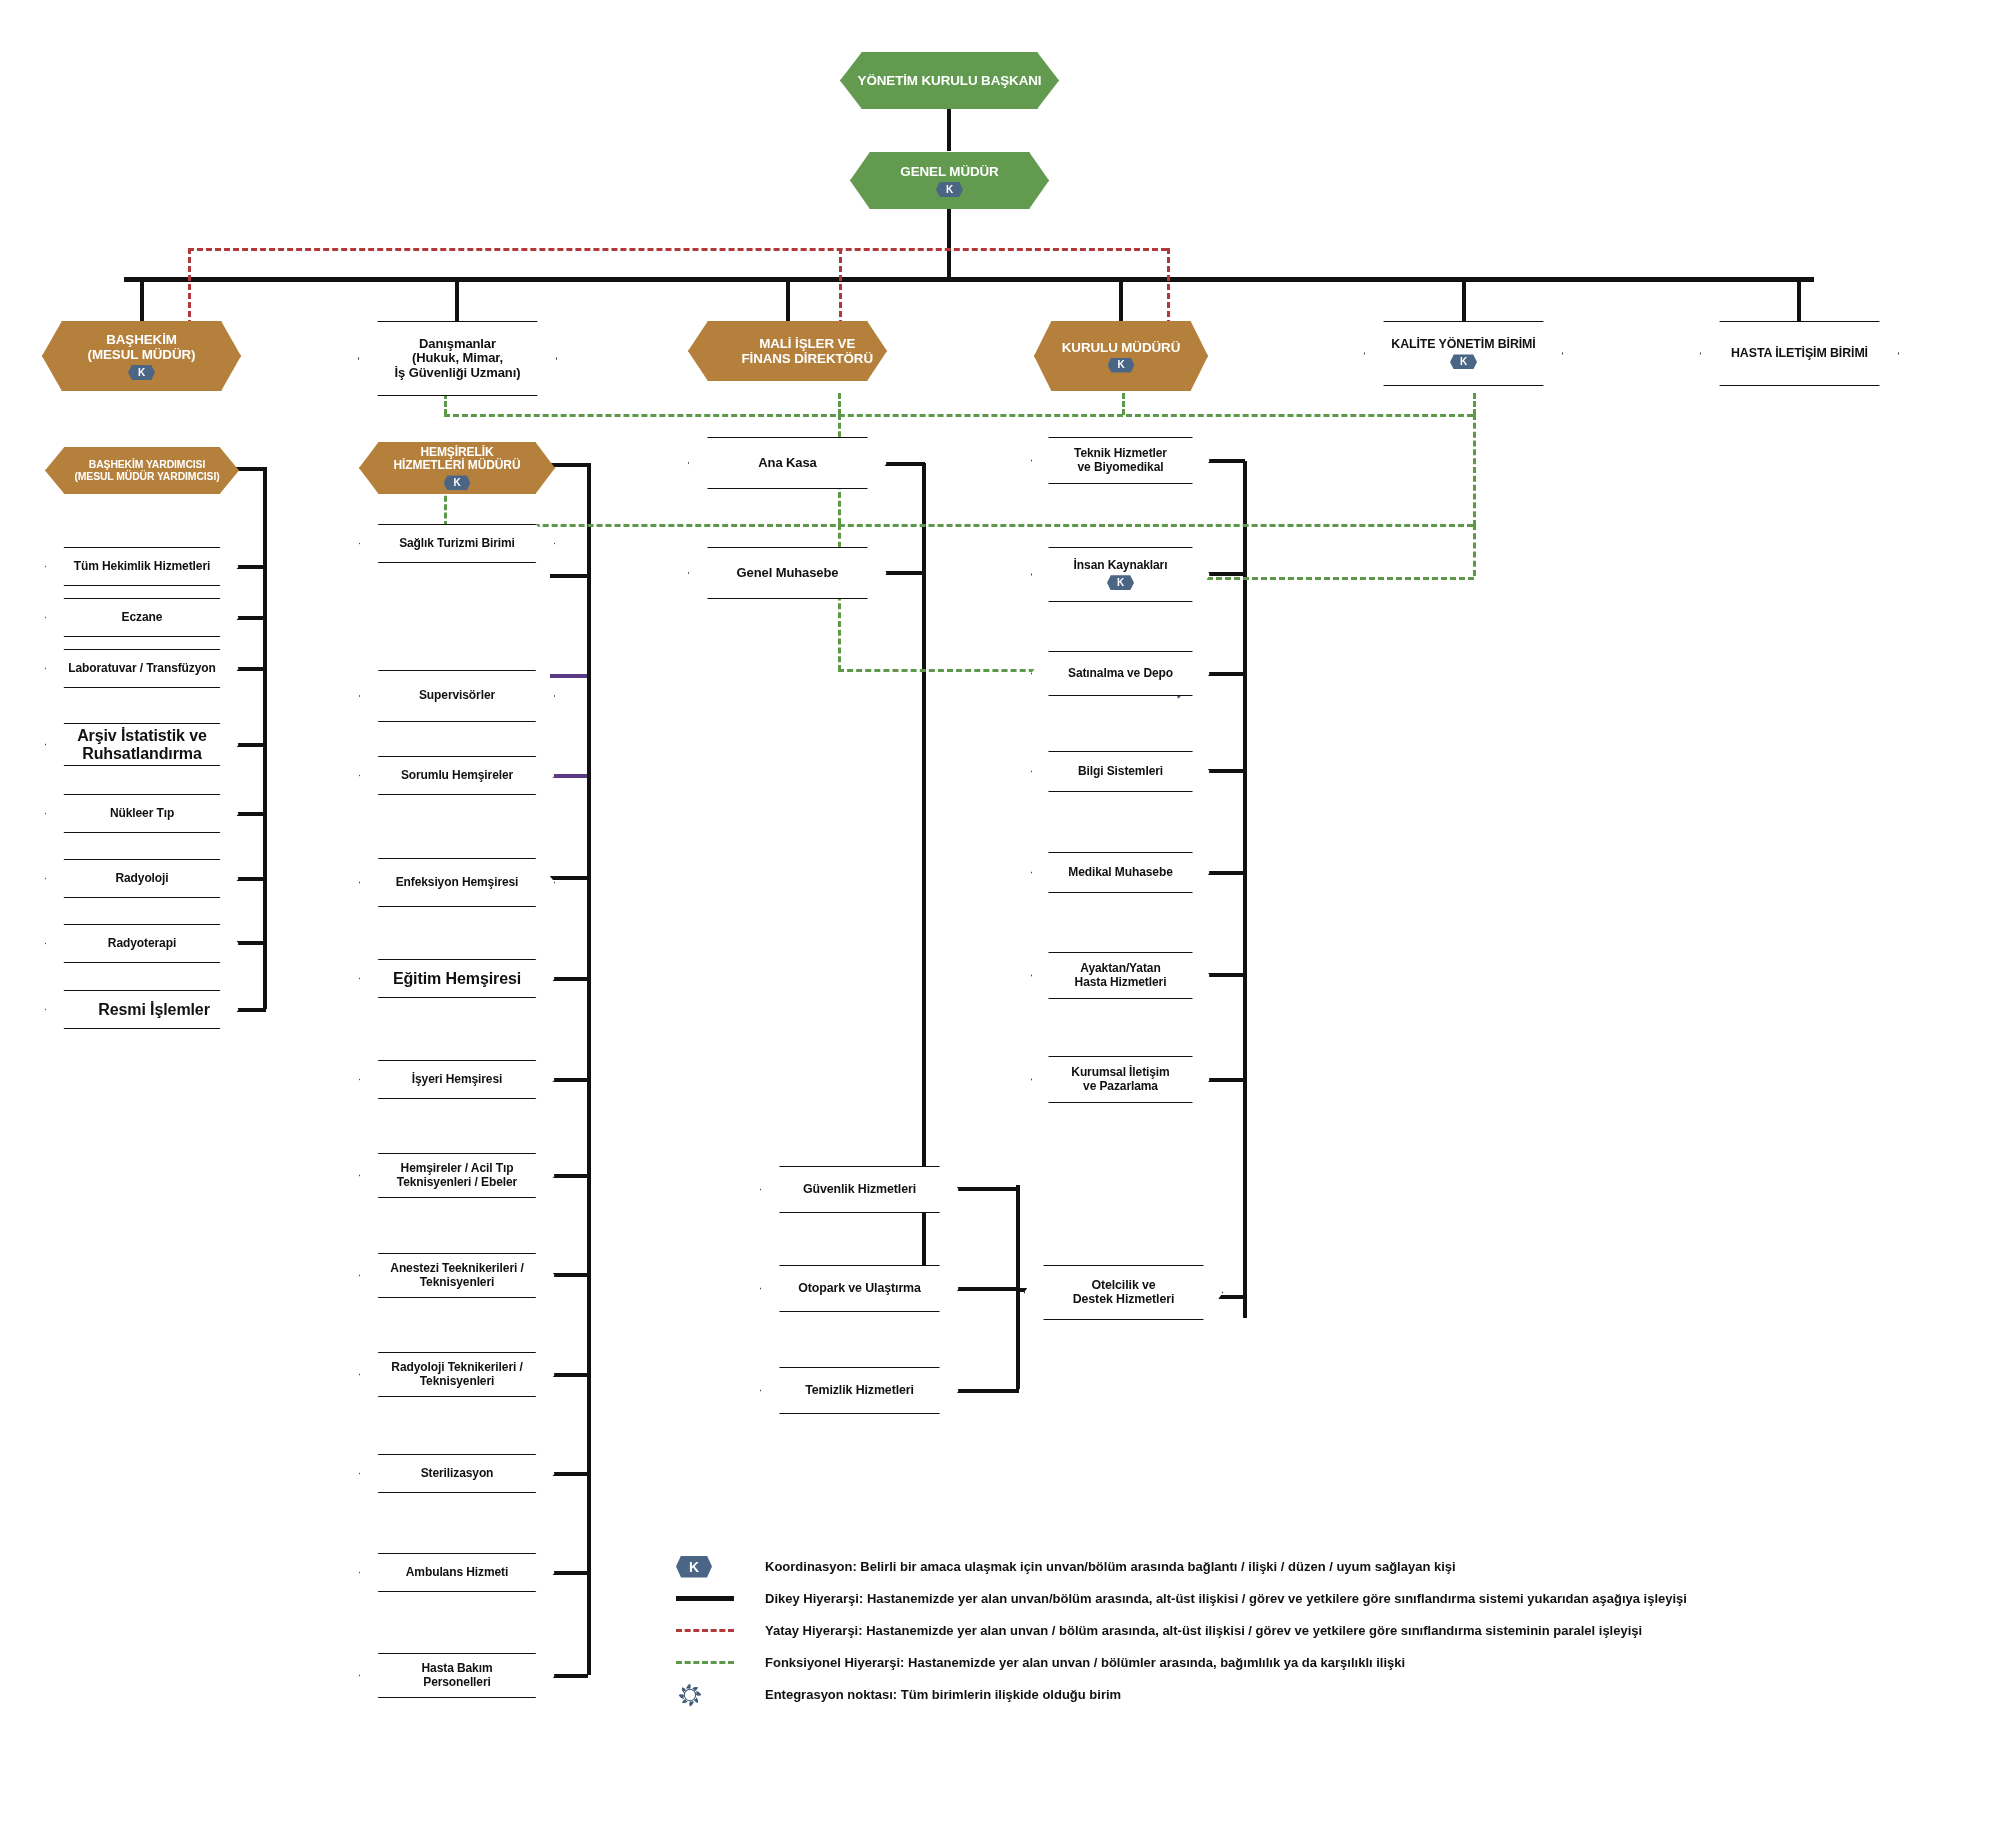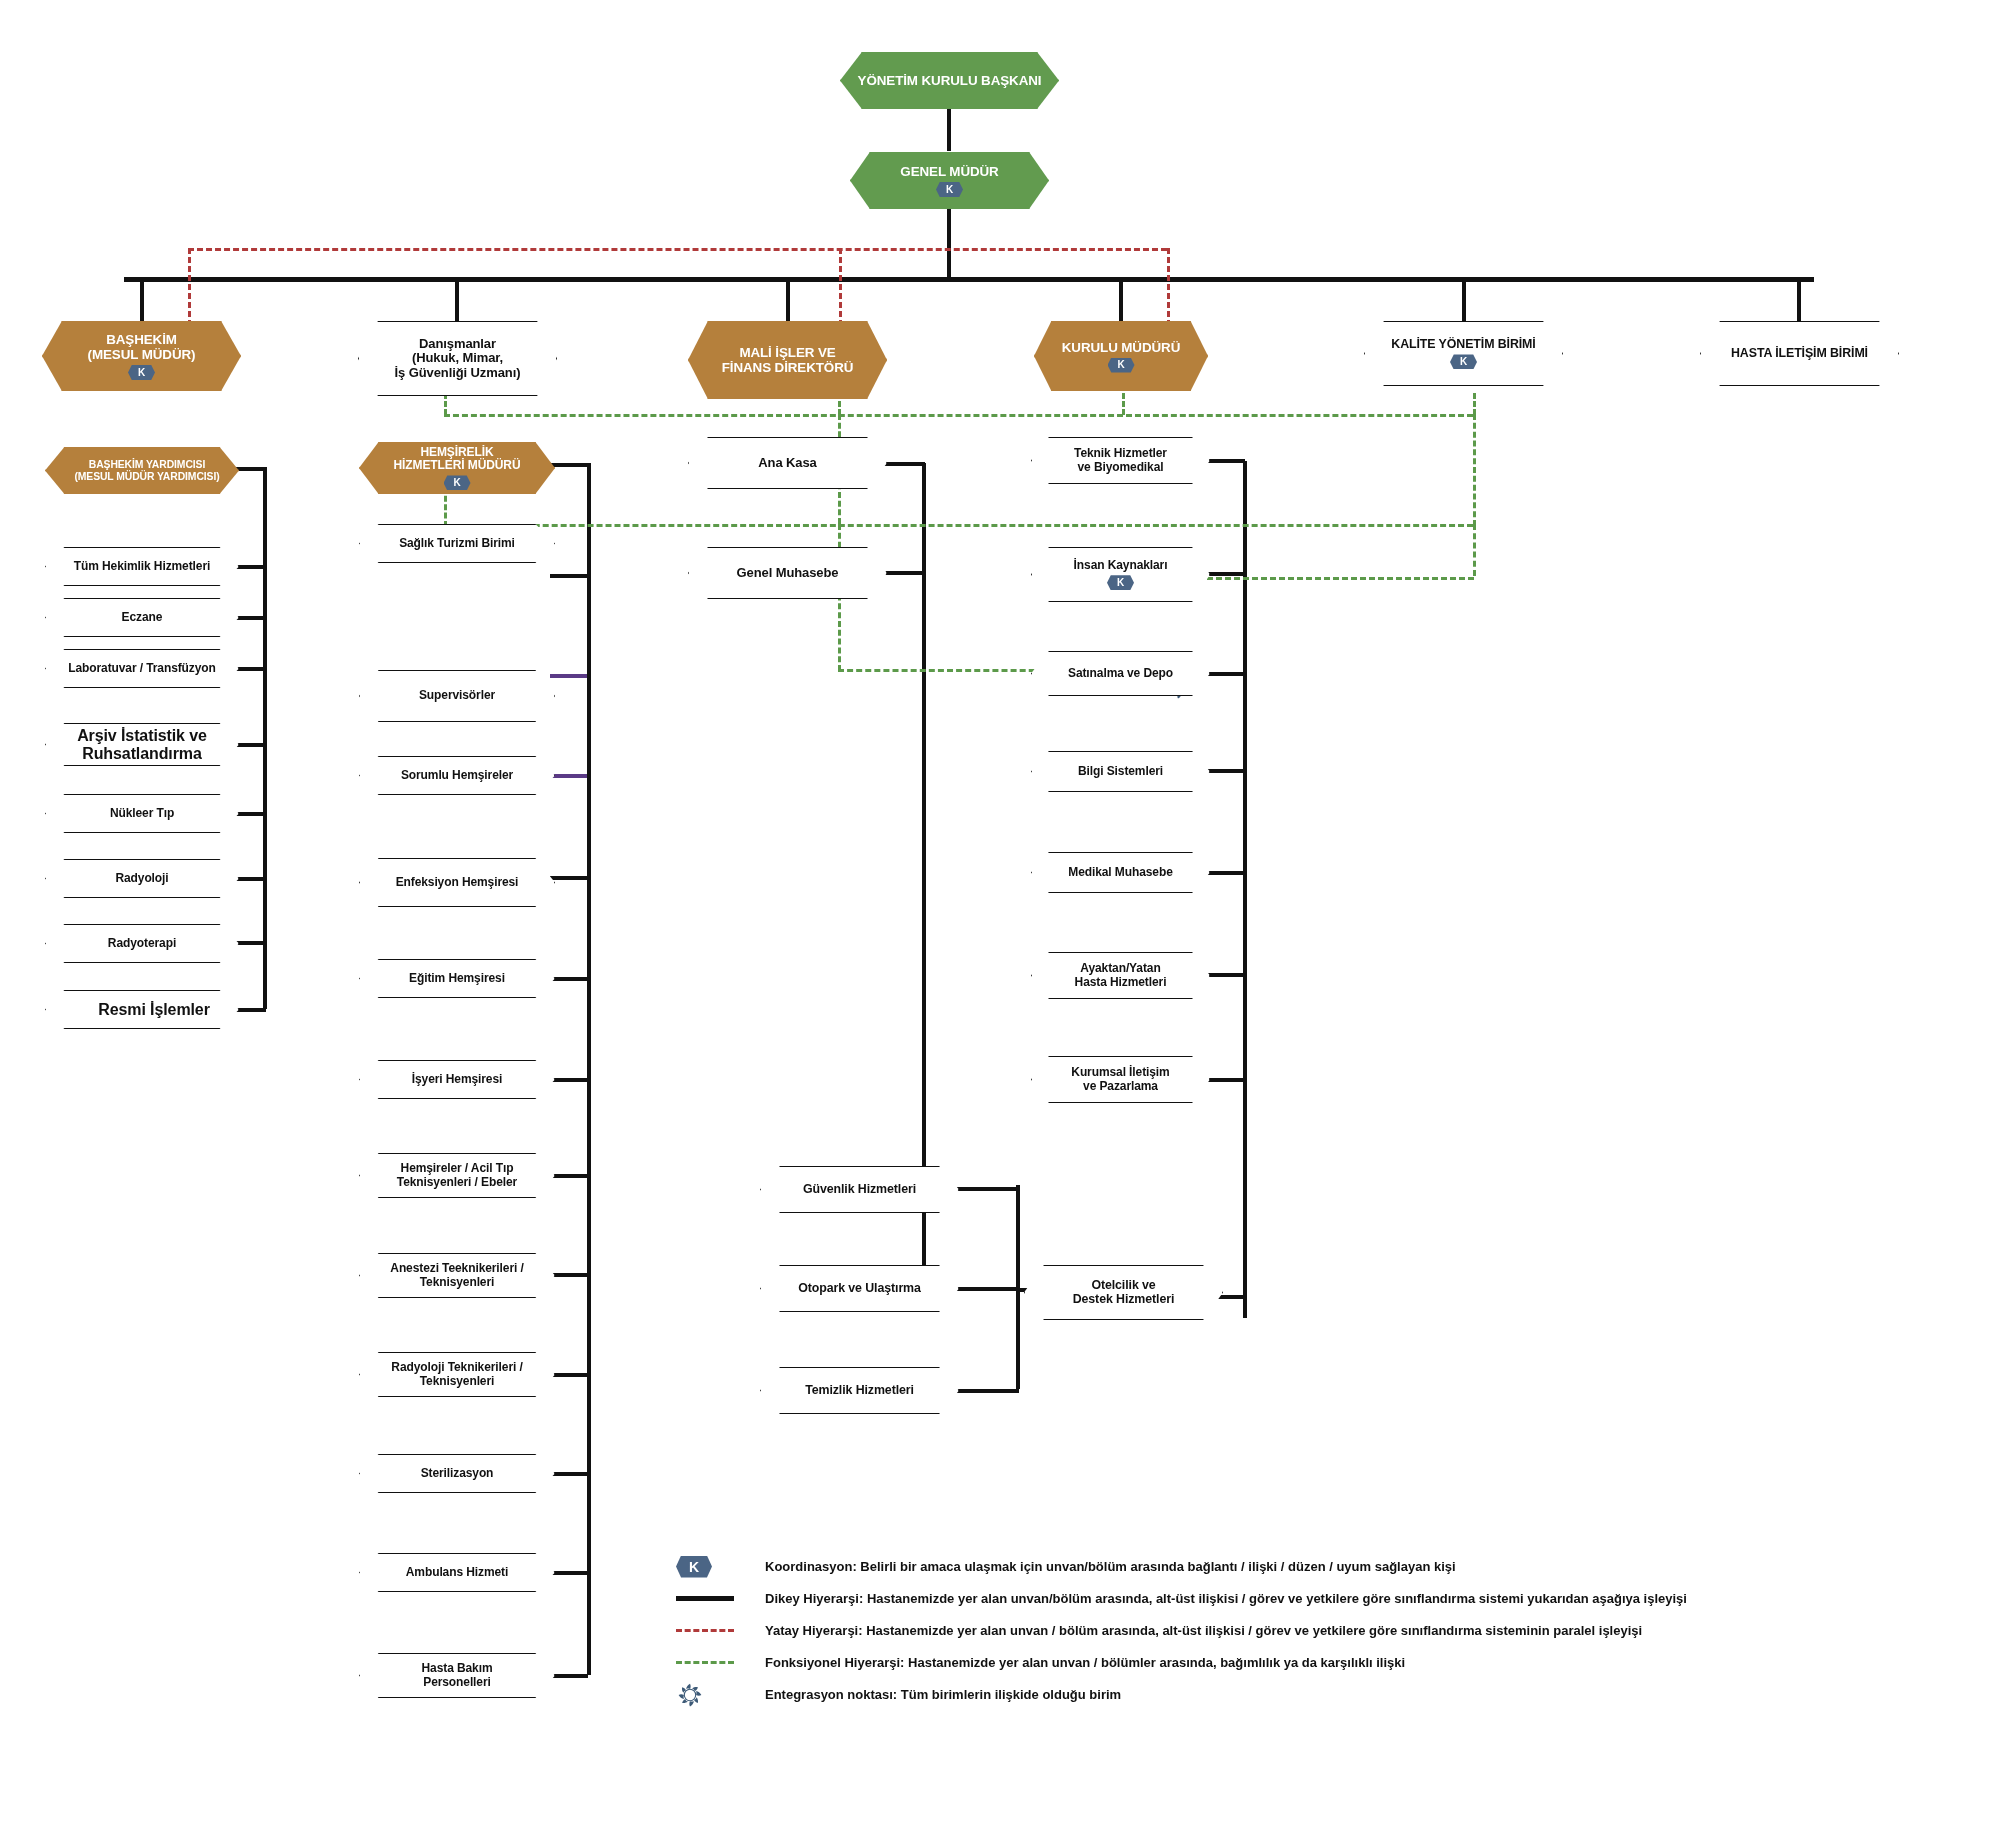--- a/index.html
+++ b/index.html
@@ -175,21 +175,21 @@
     <path d="M50 50c-4-1-7-3-9-7 3-1 5-3 6-6 3 4 4 8 3 13z"></path>
     <path d="M32 58c-2-4-2-8 0-12 3 1 6 1 9 0-1 5-4 9-9 12z"></path>
     <path d="M14 50c1-4 3-7 7-9 1 3 3 5 6 6-4 3-8 4-13 3z"></path>
     <path d="M6 32c4-2 8-2 12 0-1 3-1 6 0 9-5-1-9-4-12-9z"></path>
     <path d="M14 14c4 1 7 3 9 7-3 1-5 3-6 6-3-4-4-8-3-13z"></path>
   </g>
   <circle cx="32" cy="32" r="13" fill="none" stroke="#3d5a77" stroke-width="2.4"></circle>
 </svg>
 </div>
     <div class="ln" style="left: 786px; top: 277px; height: 45px; width: 4px;"></div>
-    <div class="node brown" style="left: 688px; top: 321px; width: 199px; height: 78px;">
+    <div class="node brown" style="left: 688px; top: 321px; width: 199px; height: 60px; align-items: flex-end;">
       <div class="label" style="font-size: 13.4px;">MALİ İŞLER VE
 FİNANS DİREKTÖRÜ</div>
     </div>
     <div class="ln" style="left: 1119px; top: 277px; height: 45px; width: 4px;"></div>
     <div class="node brown" style="left: 1034px; top: 321px; width: 174px; height: 70px;">
       <div class="label" style="font-size: 13.4px;">KURULU MÜDÜRÜ</div>
       <div class="kbadge">K</div>
     </div>
     <div class="ln" style="left: 1462px; top: 277px; height: 45px; width: 4px;"></div>
     <div class="node white" style="left: 1364px; top: 321px; width: 199px; height: 65px;">
@@ -271,21 +271,21 @@
     <div class="ln purple" style="left: 550px; top: 674px; width: 38px; height: 3.5px;"></div>
     <div class="node white" style="left: 359px; top: 756px; width: 196px; height: 39px;">
       <div class="label" style="font-size: 12px;">Sorumlu Hemşireler</div>
     </div>
     <div class="ln purple" style="left: 550px; top: 774px; width: 38px; height: 3.5px;"></div>
     <div class="node white" style="left: 359px; top: 858px; width: 196px; height: 49px;">
       <div class="label" style="font-size: 12px;">Enfeksiyon Hemşiresi</div>
     </div>
     <div class="ln" style="left: 550px; top: 876px; width: 38px; height: 3.5px;"></div>
     <div class="node white" style="left: 359px; top: 959px; width: 196px; height: 39px;">
-      <div class="label" style="font-size: 12px;">Eğitim Hemşiresi</div>
+      <div class="label" style="font-size: 16px;">Eğitim Hemşiresi</div>
     </div>
     <div class="ln" style="left: 550px; top: 977px; width: 38px; height: 3.5px;"></div>
     <div class="node white" style="left: 359px; top: 1060px; width: 196px; height: 39px;">
       <div class="label" style="font-size: 12px;">İşyeri Hemşiresi</div>
     </div>
     <div class="ln" style="left: 550px; top: 1078px; width: 38px; height: 3.5px;"></div>
     <div class="node white" style="left: 359px; top: 1153px; width: 196px; height: 45px;">
       <div class="label" style="font-size: 12px;">Hemşireler / Acil Tıp
 Teknisyenleri / Ebeler</div>
     </div>

